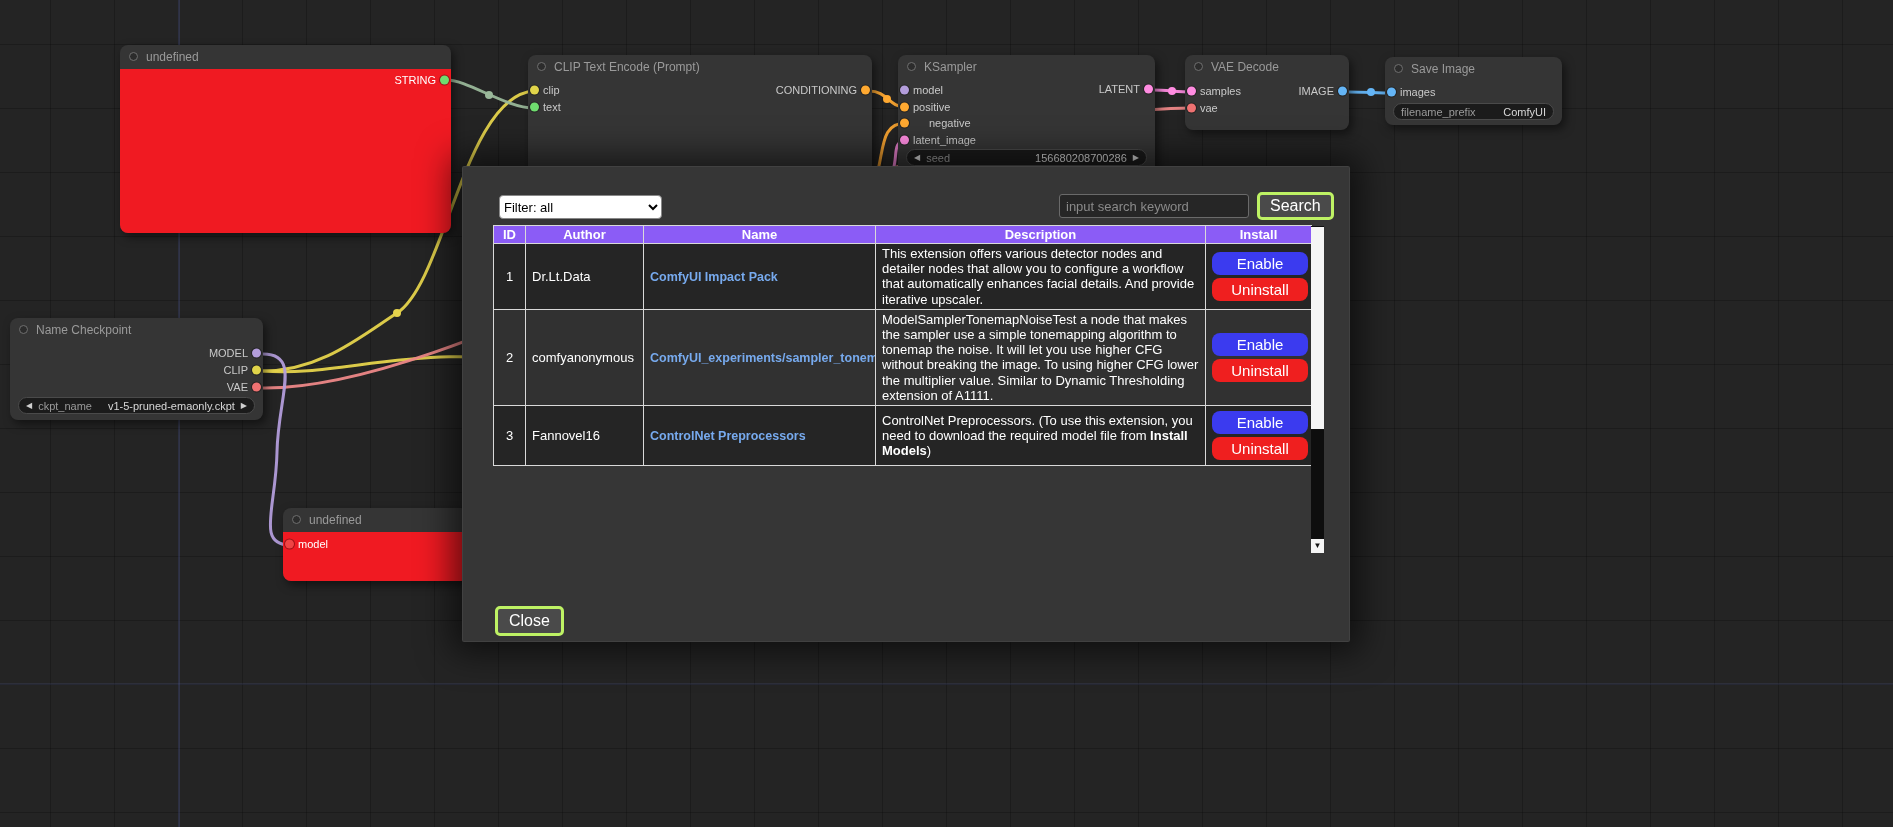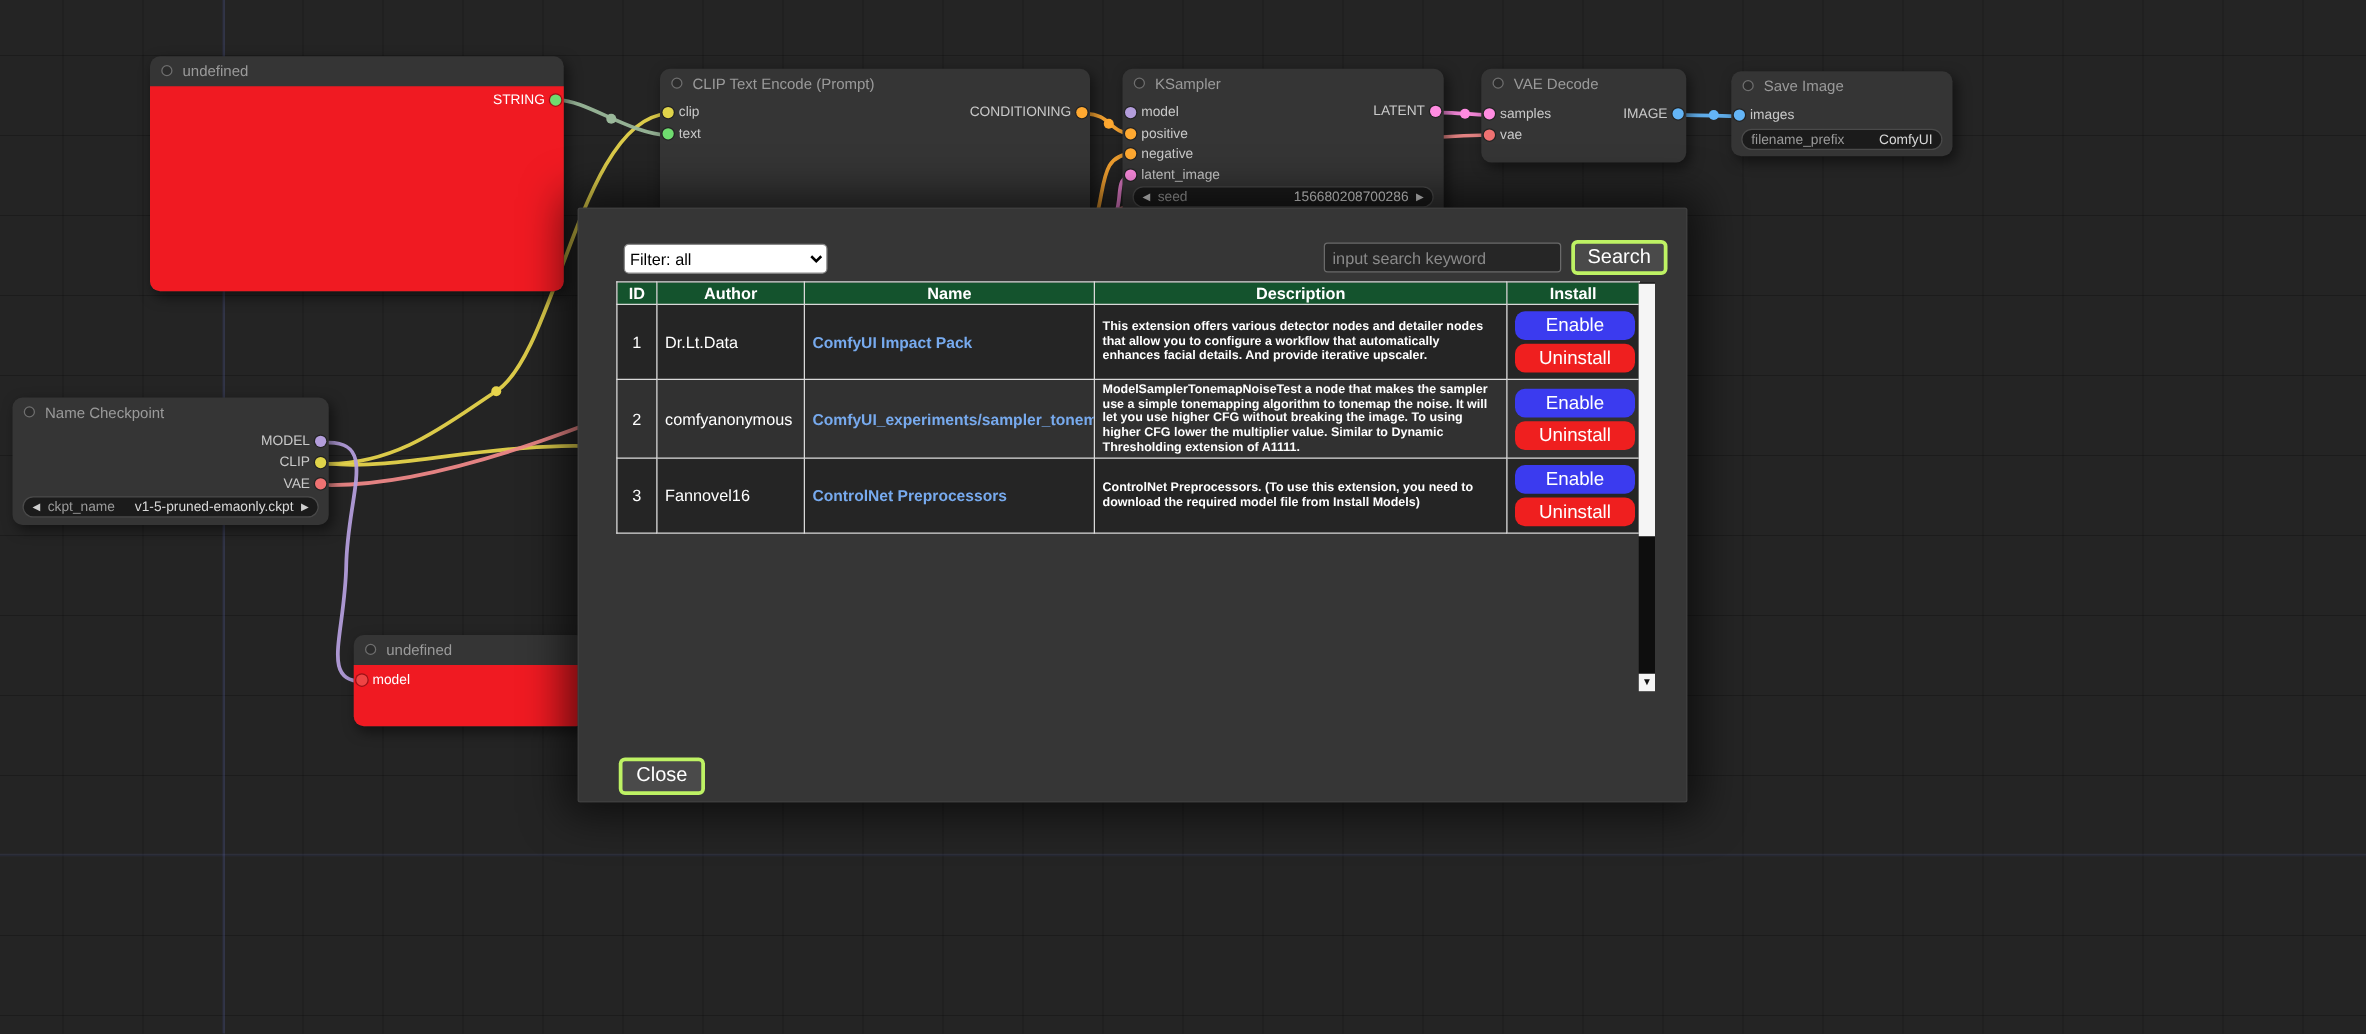--- a/index.html
+++ b/index.html
@@ -38,27 +38,27 @@
   .dialog{position:absolute;left:462px;top:166px;width:888px;height:476px;background:#363636;border-radius:2px;
     box-shadow:0 0 34px 10px rgba(0,0,0,0.6), inset 0 0 0 1px rgba(255,255,255,0.06);z-index:10;font-size:13px;color:#fff;}
   .filter-select{position:absolute;left:37px;top:29px;width:163px;height:24px;font-size:13px;font-family:inherit;border-radius:4px;background:#fff;color:#000;border:1px solid #888;}
   .search-input{position:absolute;left:597px;top:28px;width:176px;height:22px;background:#262626;border:1px solid #6a6a6a;color:#ddd;font-size:13px;padding:0 6px;border-radius:3px;font-family:inherit;}
   .search-input::placeholder{color:#8a8a8a;}
   .btn{background:#4a4a4a;color:#fff;border:3px solid #bef264;border-radius:5px;font-size:16px;font-family:inherit;cursor:pointer;}
   .search-btn{position:absolute;left:795px;top:26px;height:28px;padding:0 10px;}
   .close-btn{position:absolute;left:33px;top:440px;height:30px;padding:1px 11px;}
 
   .ext-table{position:absolute;left:31px;top:59px;width:818px;border-collapse:collapse;table-layout:fixed;color:#fff;font-size:13px;}
-  .ext-table th{background:#14532d;color:#fff;font-weight:bold;border:1px solid #d9d9d9;padding:1px 0;font-size:13px;}
+  .ext-table th{background:#8b5cf6;color:#fff;font-weight:bold;border:1px solid #d9d9d9;padding:1px 0;font-size:13px;}
   .ext-table td{border:1px solid #d9d9d9;padding:2px 6px;vertical-align:middle;overflow:hidden;}
   tr.row-odd td{background:#252525;}
   tr.row-even td{background:#313131;}
   .id-cell{text-align:center;}
   .name-cell a{color:#77aaee;font-weight:bold;text-decoration:none;font-size:12.5px;white-space:nowrap;}
-  .desc-cell{vertical-align:top;line-height:1.17;font-size:10px;font-weight:bold;}
+  .desc-cell{vertical-align:top;line-height:1.17;font-size:13px;}
   .install-cell{text-align:center;}
   .ext-btn{display:block;width:96px;margin:3px auto;color:#fff;border:none;border-radius:8px;font-size:15px;padding:3px 0;font-family:inherit;cursor:pointer;}
   .enable{background:#3b3bef;}
   .uninstall{background:#ef1f1f;}
 
   .sbar{position:absolute;left:849px;top:60px;width:13px;height:327px;background:#0e0e0e;}
   .sb-thumb{position:absolute;left:0;top:1px;width:100%;height:202px;background:#f5f5f5;}
   .sb-down{position:absolute;left:0;bottom:0;width:100%;height:14px;background:#f5f5f5;color:#111;font-size:8px;text-align:center;line-height:14px;}
 </style>
 </head>
@@ -111,21 +111,21 @@
 <div class="node" style="left:898px;top:55px;width:257px;height:120px;">
   <div class="node-header">
     <span class="collapse-dot"></span>
     <span class="node-title">KSampler</span>
   </div>
   <span class="dot in" style="top:35px;background:#b39ddb;"></span>
   <span class="plabel in" style="top:35px;">model</span>
   <span class="dot in" style="top:52px;background:#ffa931;"></span>
   <span class="plabel in" style="top:52px;">positive</span>
   <span class="dot in" style="top:68px;background:#ffa931;"></span>
-  <span class="plabel in" style="top:68px;">negative</span>
+  <span class="plabel in" style="top:68px;margin-left:16px;">negative</span>
   <span class="dot in" style="top:85px;background:#ff8ce1;"></span>
   <span class="plabel in" style="top:85px;">latent_image</span>
   <span class="plabel out" style="top:34px;">LATENT</span>
   <span class="dot out" style="top:34px;background:#ff8ce1;"></span>
   <div class="widget" style="top:94px;">
     <span class="warrow">◀</span>
     <span class="wlabel">seed</span>
     <span class="wvalue">156680208700286</span>
     <span class="warrow">▶</span>
   </div>

